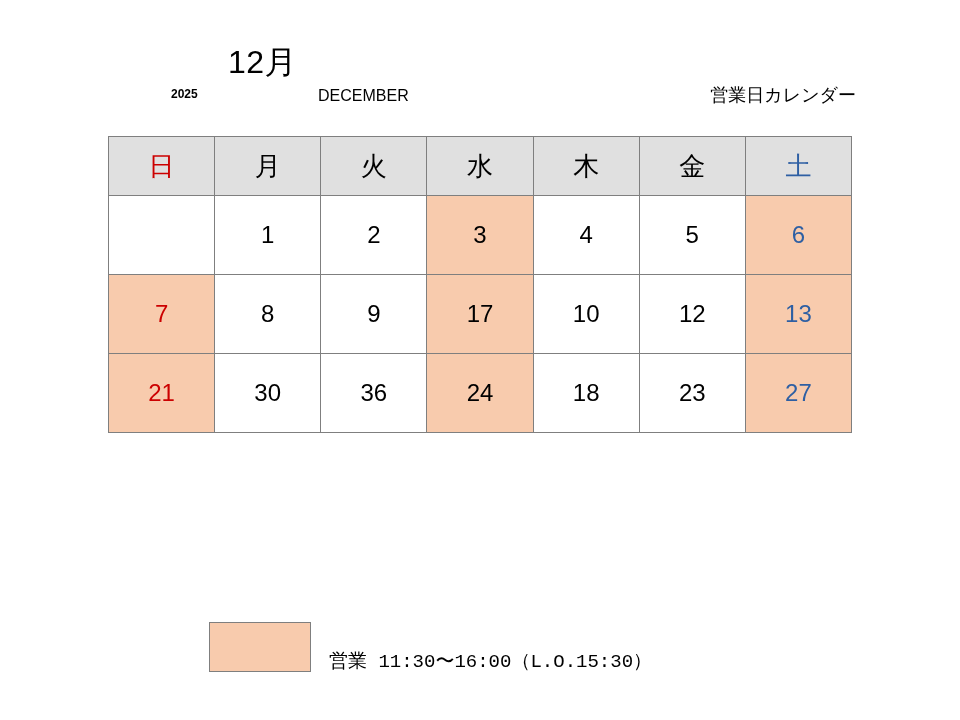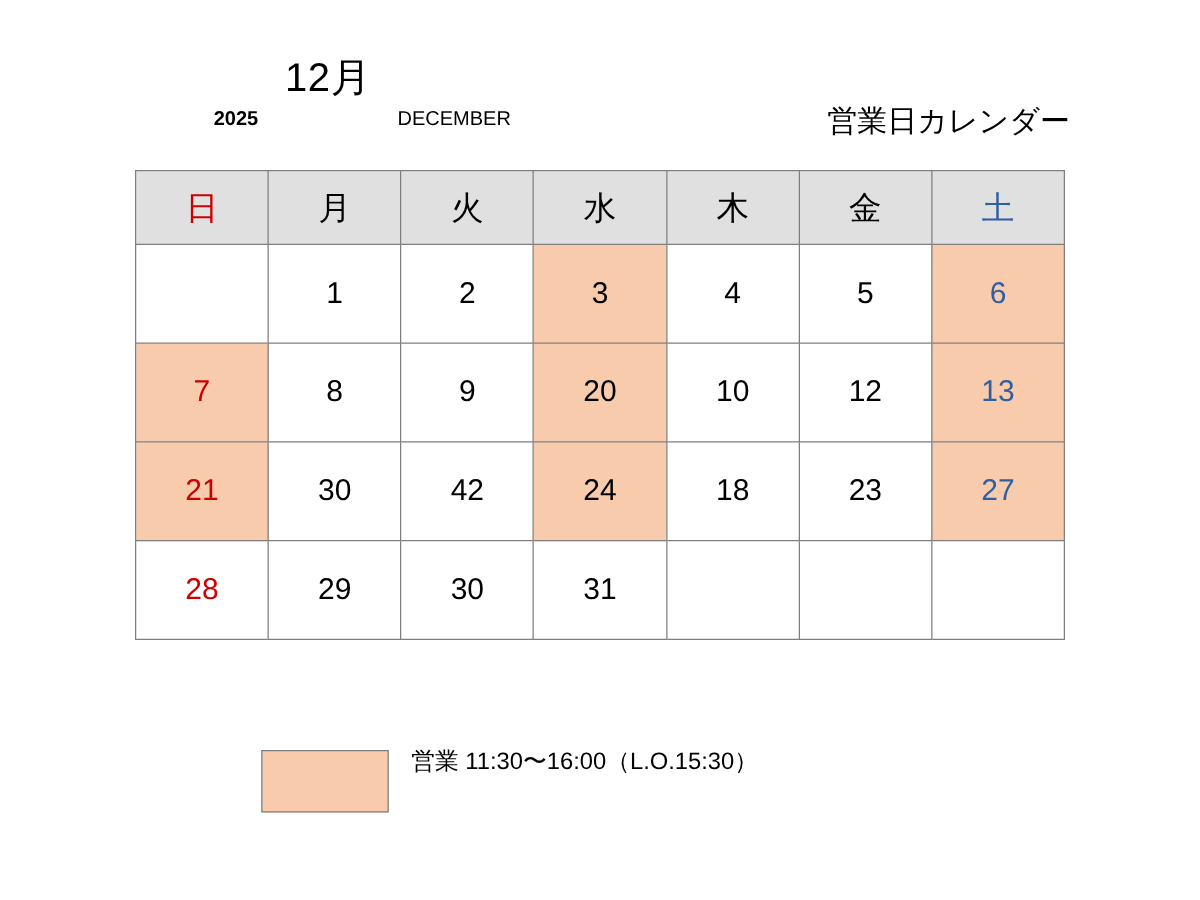--- a/index.html
+++ b/index.html
@@ -33,37 +33,37 @@
     top: 46px;
     font-size: 32px;
     font-weight: 400;
     letter-spacing: 0.5px;
     line-height: 1;
   }
   .year-label {
     position: absolute;
     left: 171px;
     top: 88px;
-    font-size: 16px;
+    font-size: 12px;
     font-weight: bold;
     line-height: 1;
   }
   .month-en {
     position: absolute;
     left: 318px;
     top: 88px;
     font-size: 16px;
     font-weight: normal;
     line-height: 1;
   }
   .calendar-caption {
     position: absolute;
     right: 104px;
     top: 86px;
-    font-size: 24px;
+    font-size: 18px;
     font-weight: 400;
     line-height: 1;
   }
   
   .calendar-wrap {
     position: absolute;
     left: 108px;
     top: 136px;
     width: 744px;
   }
@@ -94,23 +94,24 @@
   .dow-weekday { color: #000000; }
   .day-sun { color: #cc0000; }
   .day-sat { color: #2e5fa3; }
   .day-weekday { color: #000000; }
   .open-day { background: #f8cbad; }
   .empty-day { background: #ffffff; }
   
   .legend {
     position: absolute;
     left: 209px;
-    top: 600px;
+    top: 622px;
     display: flex;
-    align-items: flex-start;
+    align-items: flex-end;
+    font-family: Liberation Mono, monospace;
   }
   .legend-swatch {
     width: 100px;
     height: 48px;
     background: #f8cbad;
     border: 1px solid #7f7f7f;
   }
   .legend-text {
     margin-left: 18px;
     font-size: 19px;
@@ -150,42 +151,33 @@
           <td class="day-weekday">2</td>
           <td class="day-weekday open-day">3</td>
           <td class="day-weekday">4</td>
           <td class="day-weekday">5</td>
           <td class="day-sat open-day">6</td>
         </tr>
         <tr>
           <td class="day-sun open-day">7</td>
           <td class="day-weekday">8</td>
           <td class="day-weekday">9</td>
-          <td class="day-weekday open-day">20</td>
+          <td class="day-weekday open-day">17</td>
           <td class="day-weekday">10</td>
           <td class="day-weekday">12</td>
           <td class="day-sat open-day">13</td>
         </tr>
         <tr>
           <td class="day-sun open-day">21</td>
           <td class="day-weekday">30</td>
-          <td class="day-weekday">42</td>
+          <td class="day-weekday">36</td>
           <td class="day-weekday open-day">24</td>
           <td class="day-weekday">18</td>
           <td class="day-weekday">23</td>
           <td class="day-sat open-day">27</td>
-        </tr>
-        <tr>
-          <td class="day-sun">28</td>
-          <td class="day-weekday">29</td>
-          <td class="day-weekday">30</td>
-          <td class="day-weekday">31</td>
-          <td class="empty-day day-weekday"></td>
-          <td class="empty-day day-weekday"></td>
-          <td class="empty-day day-weekday"></td>
         </tr>
       </tbody>
     </table>
   </div>
 
   <div class="legend">
     <div class="legend-swatch"></div>
     <div class="legend-text">営業 11:30〜16:00（L.O.15:30）</div>
   </div>
 

